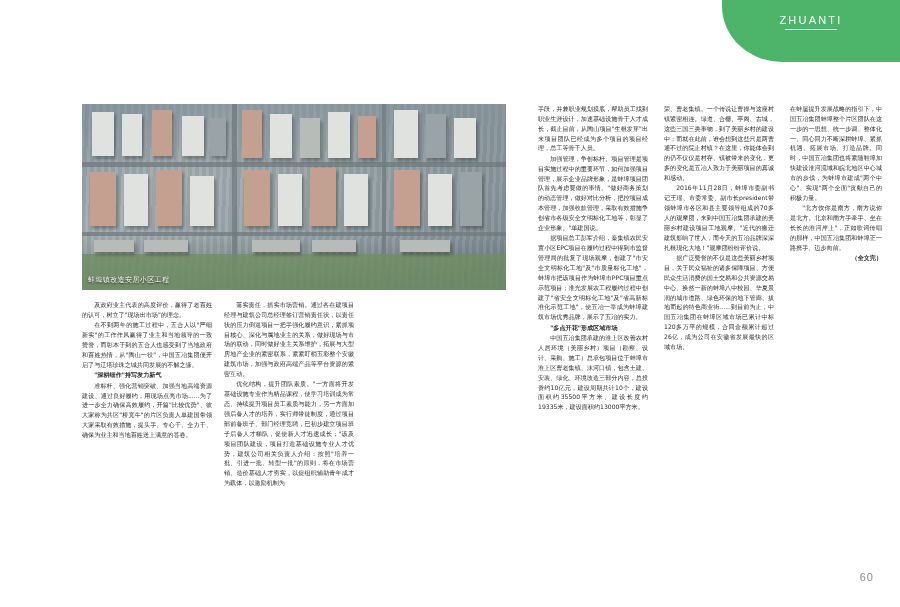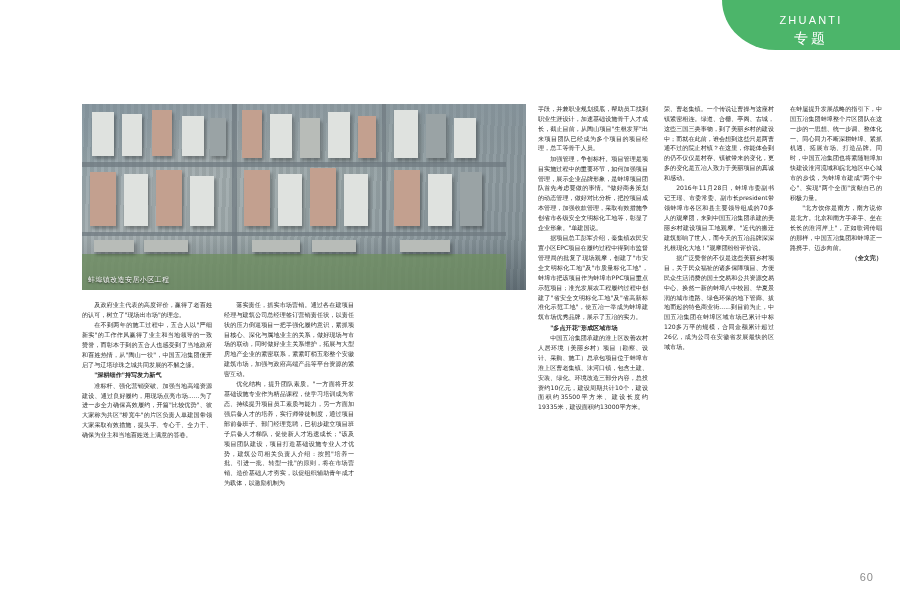--- a/index.html
+++ b/index.html
@@ -22,21 +22,21 @@
     height: 607px;
     background: #ffffff;
   }
 
   
   .banner {
     position: absolute;
     right: 0;
     top: 0;
     width: 178px;
-    height: 50px;
+    height: 62px;
     background: #4cb56a;
     border-bottom-left-radius: 60px 56px;
     overflow: hidden;
   }
   .banner-inner {
     position: absolute;
     left: 0; top: 0;
     width: 100%;
     height: 100%;
     text-align: center;
@@ -64,21 +64,20 @@
 
   
   .photo-wrap {
     position: absolute;
     left: 82px;
     top: 104px;
     width: 424px;
     height: 186px;
     overflow: hidden;
     background: #7d8a93;
-    padding-left: 20px;
   }
   .photo {
     position: absolute;
     left: 0; top: 0;
     width: 100%;
     height: 100%;
     background:
       linear-gradient(180deg, rgba(125,140,150,0.55) 0%, rgba(110,125,135,0.2) 18%, rgba(0,0,0,0) 40%),
       linear-gradient(0deg, rgba(40,52,60,0.35) 0%, rgba(0,0,0,0) 30%),
       repeating-linear-gradient(92deg, rgba(255,255,255,0.05) 0px, rgba(255,255,255,0.05) 3px, rgba(0,0,0,0.05) 3px, rgba(0,0,0,0.05) 7px),
@@ -163,21 +162,20 @@
   }
 </style>
 </head>
 <body>
 
 <div class="page">
 
   <div class="banner">
     <div class="banner-inner">
       <div class="banner-en">ZHUANTI</div>
-      <div class="banner-cn">专题</div>
       <div class="banner-rule"></div>
     </div>
   </div>
 
   <div class="photo-wrap">
     <div class="photo">
       <div class="road" style="left:0;top:58px;width:424px;height:5px;"></div>
       <div class="road" style="left:0;top:128px;width:424px;height:4px;"></div>
       <div class="road" style="left:150px;top:0;width:5px;height:186px;"></div>
       <div class="road" style="left:300px;top:0;width:4px;height:186px;"></div>

